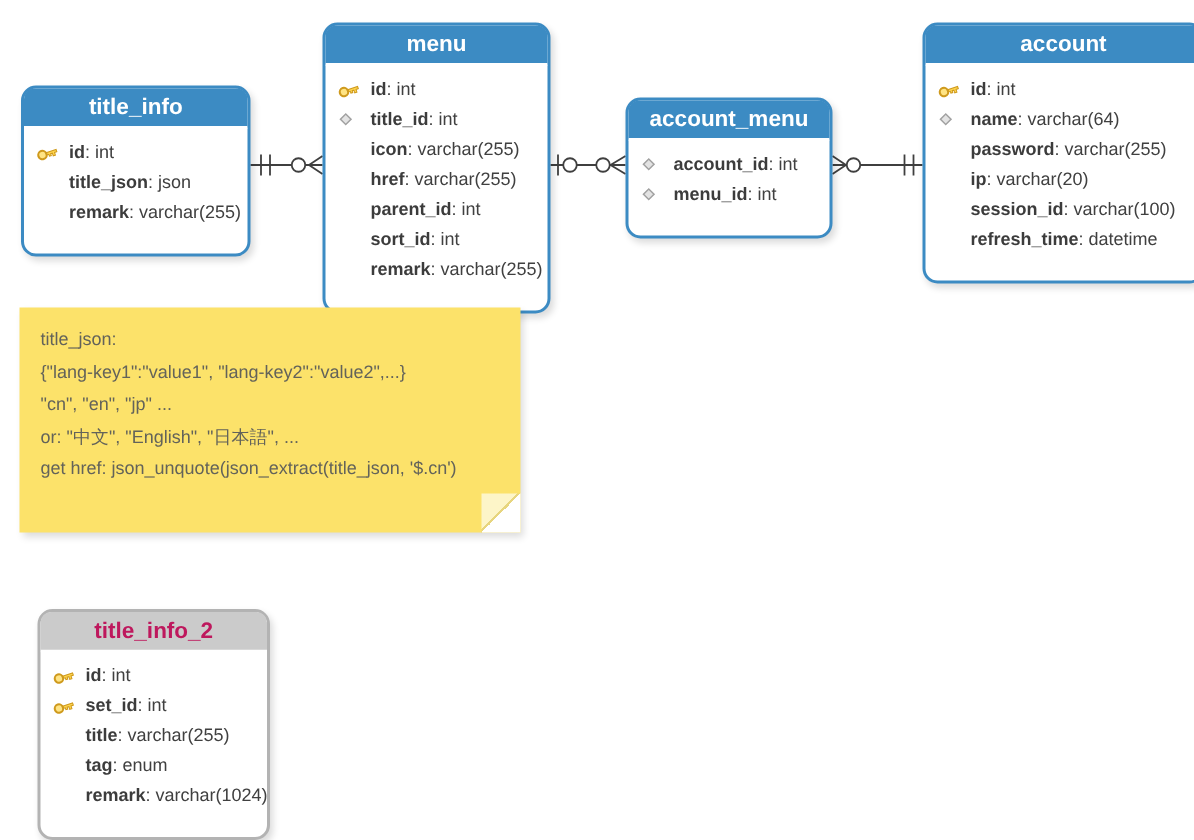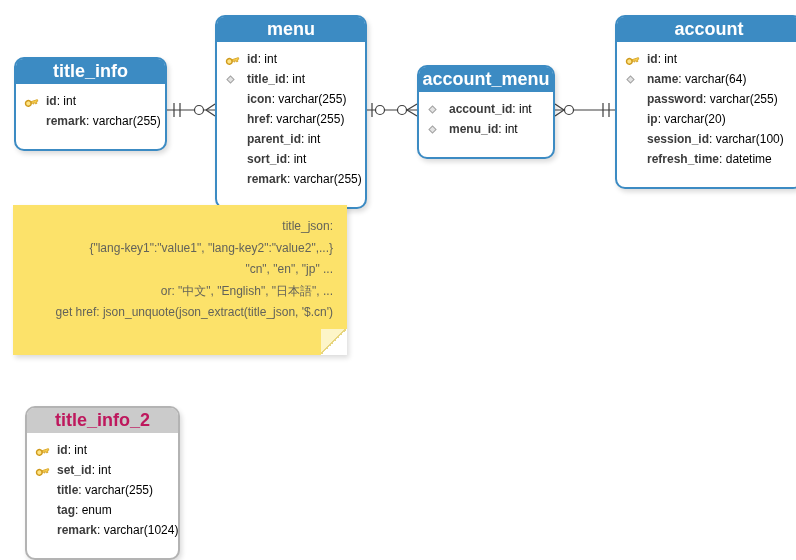--- a/index.html
+++ b/index.html
@@ -10,42 +10,42 @@
   
   #connectors { position:absolute; left:0; top:0; z-index:0; }
   #connectors line, #connectors path { stroke:#3f3f3f; stroke-width:1.2; fill:none; }
   #connectors circle { stroke:#3f3f3f; stroke-width:1.2; fill:#ffffff; }
 
   
   .table { position:absolute; z-index:1; background:#ffffff;
            border:2px solid #3c8bc3; border-radius:10px;
            box-shadow:2px 3px 5px rgba(0,0,0,0.14); }
   .table .thead { height:27px; line-height:25px; text-align:center;
-                  background:#3c8bc3; color:#ffffff; font-weight:bold; font-size:18px;
+                  background:#3c8bc3; color:#ffffff; font-weight:bold; font-size:15px;
                   border-radius:7px 7px 0 0; border-bottom:2px solid #ffffff; }
   .table.gray { border-color:#b3b3b3; }
   .table.gray .thead { background:#cbcbcb; color:#be185d; }
   .tbody { padding:5px 6px 18px 8px; }
   .frow { height:20px; display:flex; align-items:center; white-space:nowrap; font-size:12px; }
   .icell { width:22px; min-width:22px; display:flex; align-items:center; }
   .fname { font-weight:bold; color:#3c3c3c; }
-  .ftype { color:#000000; }
+  .ftype { color:#404040; }
   .ftype::before { content:": "; white-space:pre; }
 
   #t-title-info    { left:14px;  top:57px;  width:153px; }
   #t-menu          { left:215px; top:15px;  width:152px; }
   #t-account-menu  { left:417px; top:65px;  width:138px; }
   #t-account       { left:615px; top:15px;  width:188px; }
   #t-title-info-2  { left:25px;  top:406px; width:155px; }
 
   
   #note { position:absolute; z-index:1; left:13px; top:205px; width:334px; height:150px;
           background:#fce26a; box-shadow:2px 3px 5px rgba(0,0,0,0.14);
           padding:11px 14px; font-size:12px; color:#63635a; }
-  .note-line { line-height:21.5px; white-space:nowrap;text-align:right; }
+  .note-line { line-height:21.5px; white-space:nowrap; }
   #note-fold { position:absolute; right:0; bottom:0; width:26px; height:26px;
                background:linear-gradient(to top left,
                  #ffffff 0 50%, #e7d57e 50% 55%, #fdf5c8 55% 100%); }
 </style>
 </head>
 <body>
 
 <div id="canvas">
 
   <svg id="connectors" width="796" height="560">
@@ -82,20 +82,25 @@
                 <path d="M6.8 6.7 h7 v1.6 h-1.6 v1.9 h-1.5 v-1.9 h-1.2 v1.3 h-1.3 v-1.3 h-1.4 z" fill="#ffd64f" stroke="#cf9a1d" stroke-width="0.7"></path>
                 <circle cx="4" cy="7.5" r="2.8" fill="#ffe484" stroke="#cf9a1d" stroke-width="1.4"></circle>
               </g>
             </svg>
           </span>
         <span class="fname">id</span>
           <span class="ftype">int</span>
       </div>
       <div class="frow">
         <span class="icell"></span>
+        <span class="fname">title_json</span>
+          <span class="ftype">json</span>
+      </div>
+      <div class="frow">
+        <span class="icell"></span>
         <span class="fname">remark</span>
           <span class="ftype">varchar(255)</span>
       </div>
     </div>
   </div>
 
   <div class="table" id="t-menu">
     <div class="thead">menu</div>
     <div class="tbody">
       <div class="frow">

